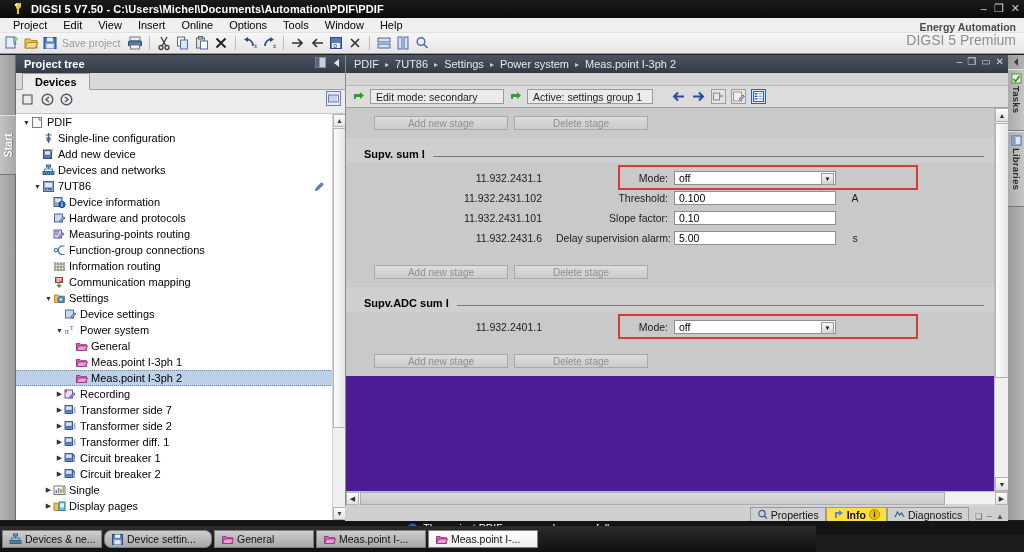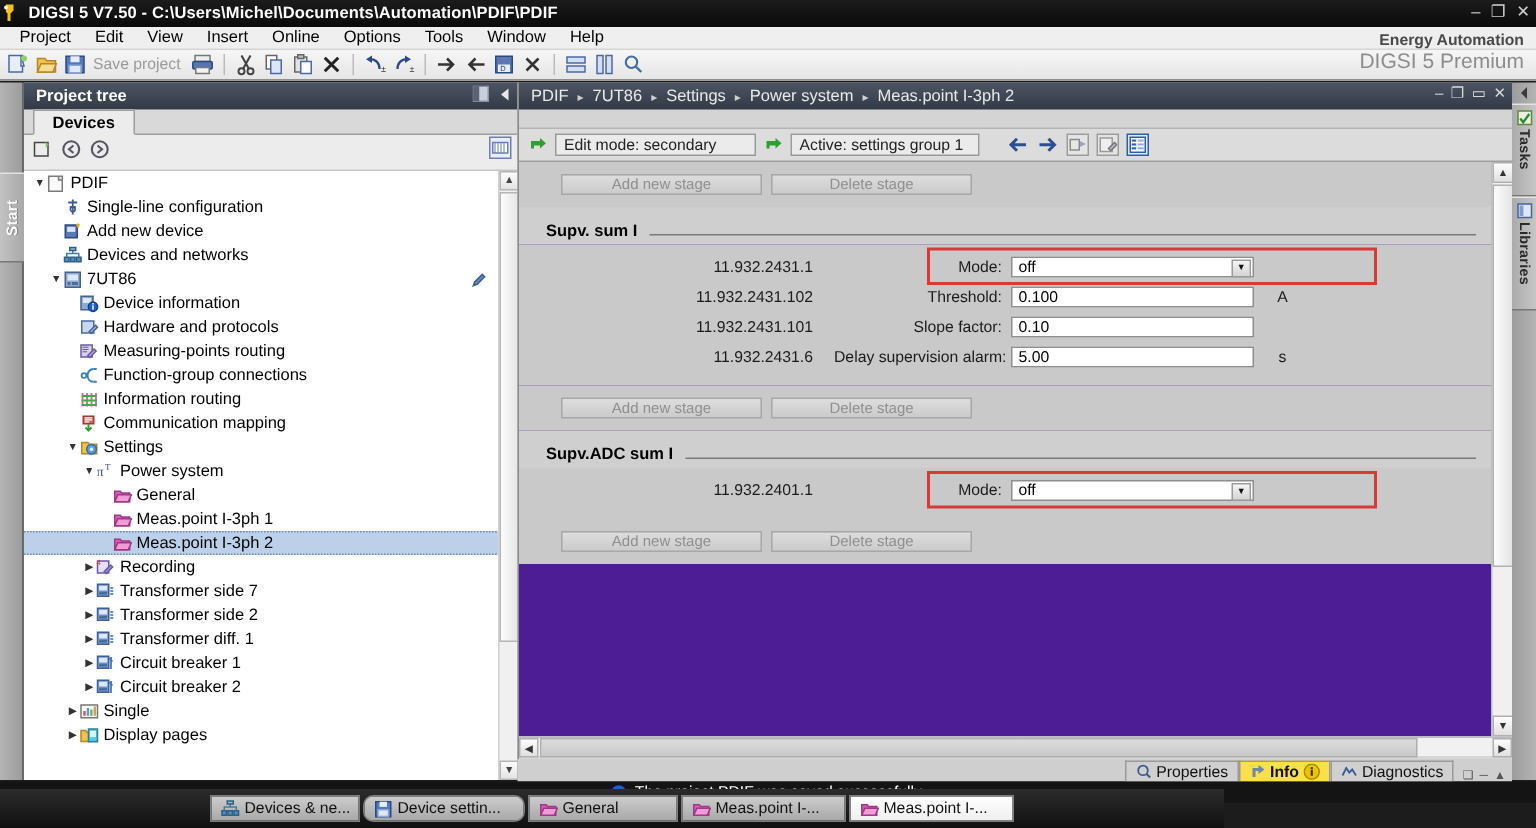--- a/index.html
+++ b/index.html
@@ -10,21 +10,21 @@
     background:#0d0d0d;
     color:#000;
     -webkit-font-smoothing:none;
   }
   .app { position:relative; width:1024px; height:552px; background:#1c1c1c; }
 
   
   .titlebar {
     position:absolute; left:0; top:0; width:1024px; height:18px;
     background:linear-gradient(to bottom,#1b1b1b 0%,#0a0a0a 100%);
-    color:#fff; display:flex; align-items:center; padding-left:0;
+    color:#fff; display:flex; align-items:center; padding-left:12px;
   }
   .titlebar .tb-icon { width:14px; height:14px; margin-right:5px; position:relative; flex:0 0 auto;}
   .titlebar .tb-title { font-size:11px; font-weight:bold; letter-spacing:0.1px; white-space:nowrap;}
   .win-ctrls { position:absolute; right:4px; top:1px; display:flex; gap:7px; align-items:center;
                color:#cfcfcf; font-size:11px; }
   .win-ctrls span { cursor:default; line-height:14px; }
 
   
   .menubar {
     position:absolute; left:0; top:18px; width:1024px; height:15px;
@@ -172,21 +172,21 @@
 
   
   .statusbar { position:absolute; left:0; top:521px; width:1024px; height:14px;
                background:#141414; display:flex; align-items:center; justify-content:center; gap:5px;}
   .statusbar .sicon { width:11px; height:11px; position:relative;}
   .statusbar .stext { color:#ffffff; font-size:10.5px;}
 
   
   .taskbar { position:absolute; left:0; top:526px; width:816px; height:26px;
              background:linear-gradient(to bottom,#2c2c2c,#101010); display:flex; align-items:center;
-             padding:0 2px; gap:2px;justify-content:center;}
+             padding:0 2px; gap:2px;}
   .tkitem { height:18px; min-width:0; background:linear-gradient(to bottom,#cdcdcd,#a8a8a8);
             border:1px solid #7e7e7e; display:flex; align-items:center; gap:4px; padding:0 6px;
             font-size:10.5px; color:#111; white-space:nowrap; overflow:hidden;}
   .tkitem.active { background:linear-gradient(to bottom,#ffffff,#efefef); }
   .tkitem .tki { width:12px; height:12px; flex:0 0 auto; position:relative;}
   svg { display:block; }
 </style>
 </head>
 <body>
 
@@ -526,20 +526,30 @@
           <div class="tnode">
             <span class="arw" style="margin-left: 28px;">▼</span>
             <span class="ico">
               <svg viewBox="0 0 13 13" width="13" height="13">
                 <path d="M1.5 3 h4 l1 1.2 h5 v6.3 h-10 z" fill="#f0c24a" stroke="#b4862a"></path>
                 <circle cx="8" cy="7.5" r="3.2" fill="#5f9fd8" stroke="#2d6ba5"></circle>
                 <circle cx="8" cy="7.5" r="1.1" fill="#e8f2fb"></circle>
               </svg>
             </span>
             <span class="lbl">Settings</span>
+          </div>
+          <div class="tnode">
+            <span class="arw" style="margin-left: 39px;"></span>
+            <span class="ico">
+              <svg viewBox="0 0 13 13" width="13" height="13">
+                <rect x="1.5" y="2" width="8" height="8" fill="#c9d7ef" stroke="#4a6aa5"></rect>
+                <path d="M6.5 9 l4.2-4.2 l1.3 1.3 l-4.2 4.2 z" fill="#9fb5d8" stroke="#46639c"></path>
+              </svg>
+            </span>
+            <span class="lbl">Device settings</span>
           </div>
           <div class="tnode">
             <span class="arw" style="margin-left: 39px;">▼</span>
             <span class="ico">
               <svg viewBox="0 0 13 13" width="13" height="13">
                 <text x="0.5" y="9.5" font-size="9" font-family="serif" fill="#3b4e93">π</text>
                 <text x="6" y="5.5" font-size="6" font-family="serif" fill="#3b4e93">T</text>
               </svg>
             </span>
             <span class="lbl">Power system</span>

